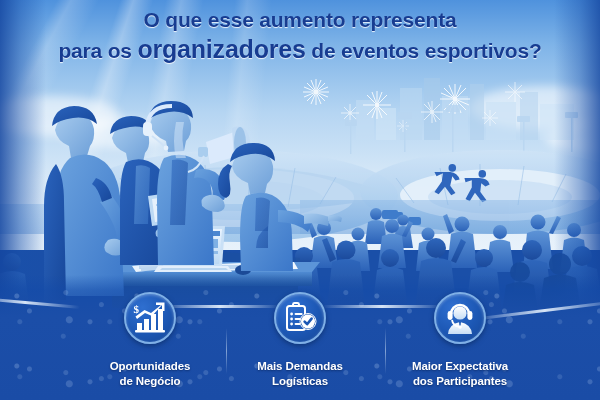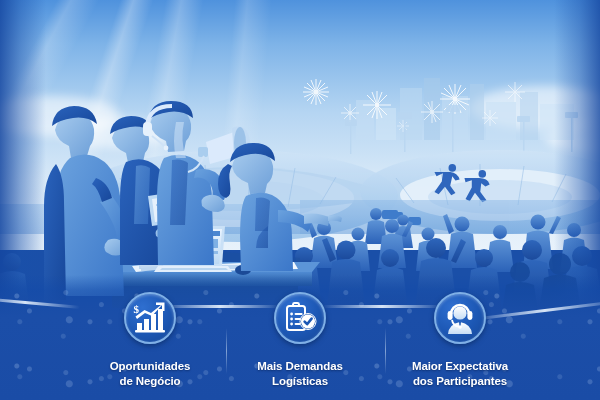--- a/index.html
+++ b/index.html
@@ -499,20 +499,24 @@
   <div class="edge-l"></div>
   <div class="edge-r"></div>
 
   <div class="band"></div>
   <div class="band-tex"></div>
   <div class="swoosh" style="left:160px;bottom:92px;width:120px;"></div>
   <div class="swoosh" style="left:322px;bottom:92px;width:120px;"></div>
   <div class="swoosh" style="left:470px;bottom:88px;width:150px;transform:rotate(-7deg);"></div>
   <div class="swoosh" style="left:-30px;bottom:96px;width:110px;transform:rotate(5deg);"></div>
 
+  <div class="title">
+    <span class="l1">O que esse aumento representa</span>
+    <span class="l2"><span>para os </span><span class="big">organizadores</span><span> de eventos esportivos?</span></span>
+    </div>
   </div>
 
   <div class="icons">
 
     <div class="vdiv" style="left:226px;bottom:26px;"></div>
     <div class="vdiv" style="left:385px;bottom:26px;"></div>
 
     <div class="item" style="left:75px;bottom:12px;">
       <div class="circle">
         <svg width="34" height="32" viewBox="0 0 34 32">

